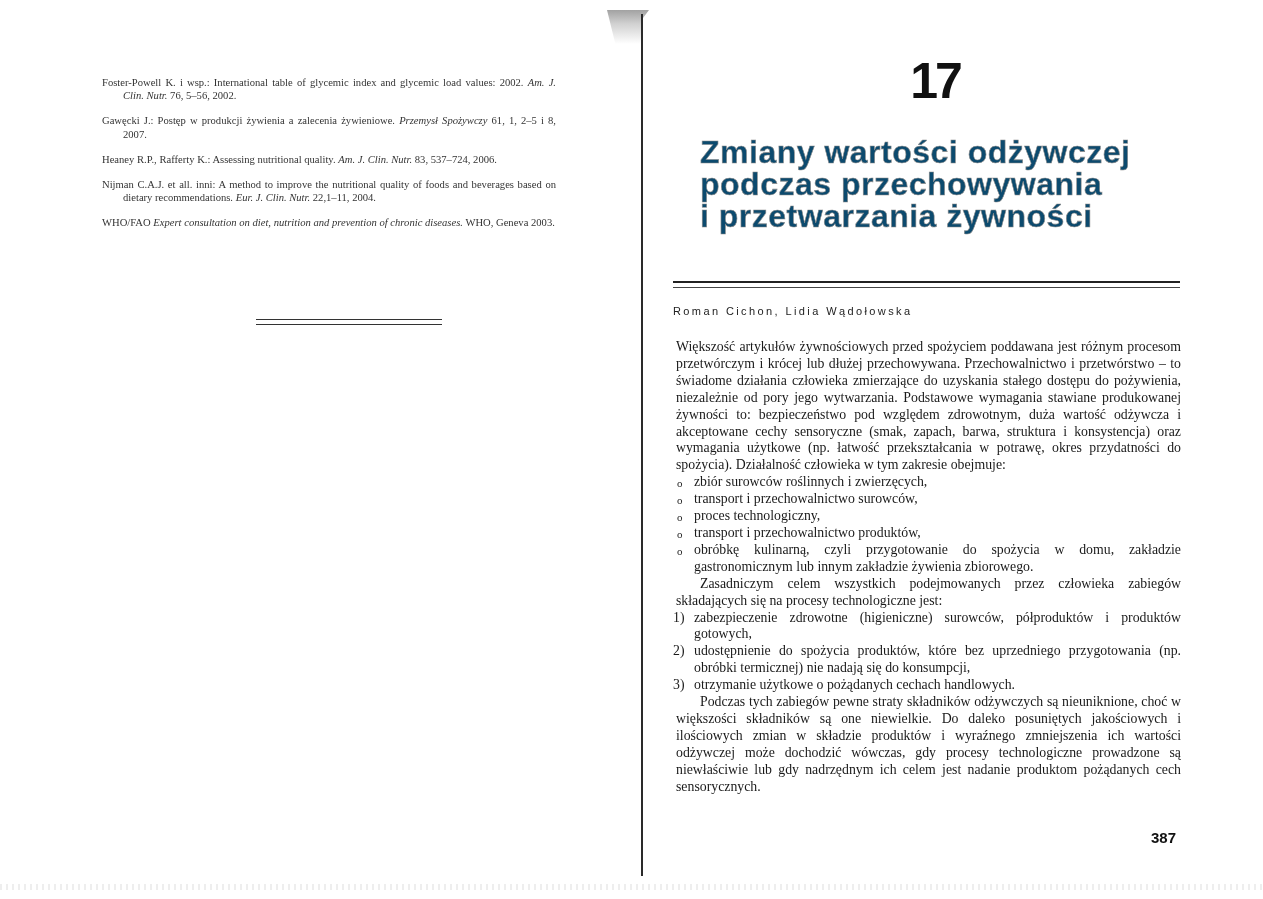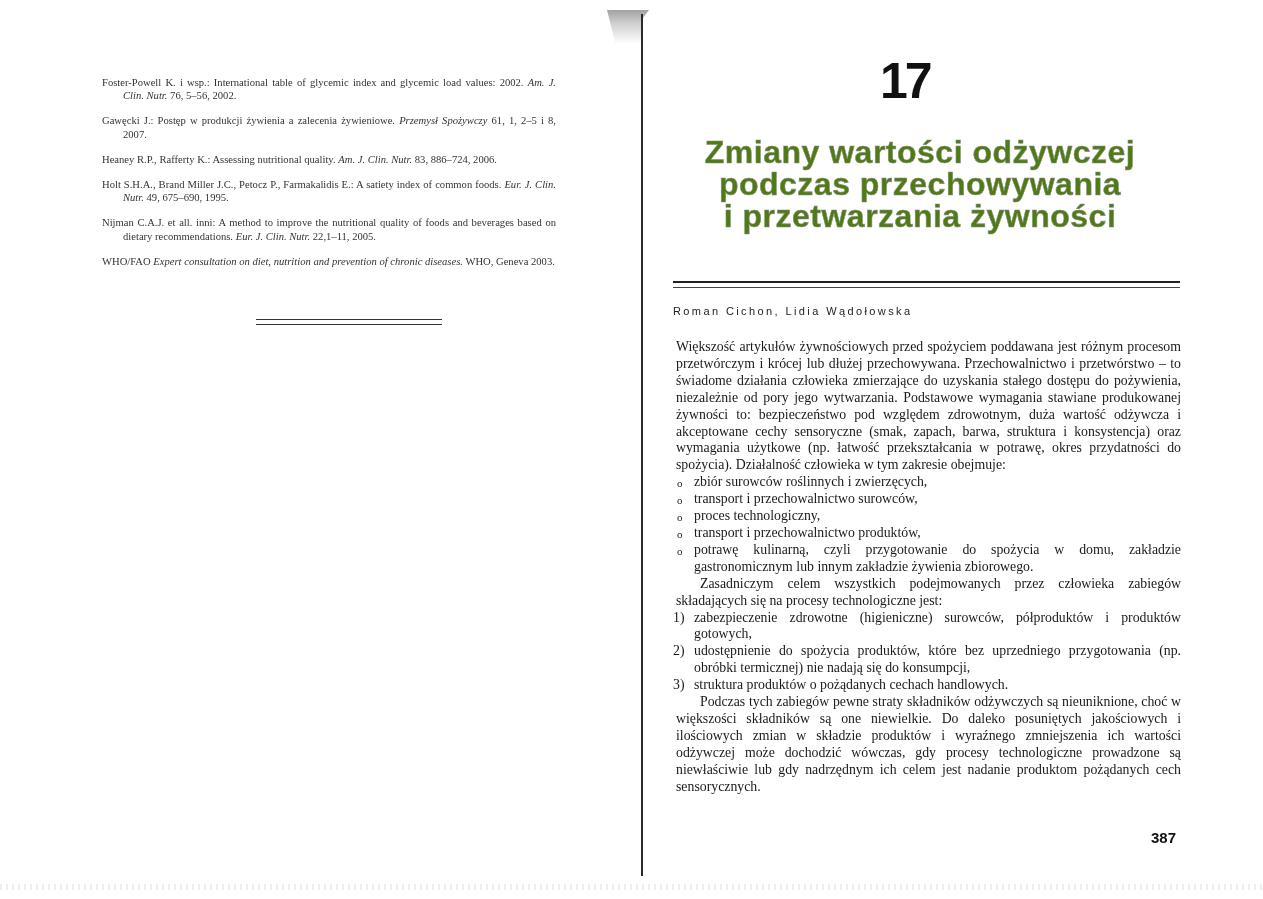--- a/index.html
+++ b/index.html
@@ -27,28 +27,28 @@
       font-size: 10.6px; line-height: 13.2px; color: #333; text-align: justify;
       padding-left: 21px; text-indent: -21px; margin: 12px;
     }
     .ref i { font-style: italic; }
     .left-rule {
       position: absolute; left: 256px; top: 319px; width: 186px; height: 4px;
       border-top: 1.5px solid #333; border-bottom: 1.5px solid #333;
     }
     
     .chapter-num {
-      position: absolute; left: 880px; top: 52px; width: 110px; 
+      position: absolute; left: 880px; top: 52px; width: 110px; text-align: center;
       font-family: "Liberation Sans", "DejaVu Sans", sans-serif; font-weight: 700;
       font-size: 50px; letter-spacing: -3px; color: #111;
     }
     .chapter-title {
-      position: absolute; left: 700px; top: 136px; width: 440px; text-align: center;
+      position: absolute; left: 700px; top: 136px; width: 440px; 
       font-family: "Liberation Sans", "DejaVu Sans", sans-serif; font-weight: 700;
-      font-size: 32px; line-height: 32px; color: #4d7c0f;
+      font-size: 32px; line-height: 32px; color: #0c4a6e;
       -webkit-text-stroke: 0.6px #8a8a8a; letter-spacing: 0.5px;
     }
     .chapter-title div { margin: 0; }
     .right-rule {
       position: absolute; left: 673px; top: 281px; width: 507px; height: 4px;
       border-top: 2px solid #222; border-bottom: 1.5px solid #444;
     }
     .authors {
       position: absolute; left: 673px; top: 305px;
       font-family: "Liberation Sans", "DejaVu Sans", sans-serif; font-size: 11px;
@@ -77,23 +77,22 @@
 </head>
 <body>
 
 <div class="spine-top"></div>
 <div class="spine"></div>
 <div class="bottom-noise"></div>
 
 <div class="left-page">
   <p class="ref"><span>Foster-Powell K. i wsp.: International table of glycemic index and glycemic load values: 2002.</span> <i>Am. J. Clin. Nutr.</i> <span>76, 5–56, 2002.</span></p>
   <p class="ref"><span>Gawęcki J.: Postęp w produkcji żywienia a zalecenia żywieniowe.</span> <i>Przemysł Spożywczy</i> <span>61, 1, 2–5 i 8, 2007.</span></p>
-  <p class="ref"><span>Heaney R.P., Rafferty K.: Assessing nutritional quality.</span> <i>Am. J. Clin. Nutr.</i> <span>83, 886–724, 2006.</span></p>
-  <p class="ref"><span>Holt S.H.A., Brand Miller J.C., Petocz P., Farmakalidis E.: A satiety index of common foods.</span> <i>Eur. J. Clin. Nutr.</i> <span>49, 675–690, 1995.</span></p>
-  <p class="ref"><span>Nijman C.A.J. et all. inni: A method to improve the nutritional quality of foods and beverages based on dietary recommendations.</span> <i>Eur. J. Clin. Nutr.</i> <span>22,1–11, 2005.</span></p>
+  <p class="ref"><span>Heaney R.P., Rafferty K.: Assessing nutritional quality.</span> <i>Am. J. Clin. Nutr.</i> <span>83, 537–724, 2006.</span></p>
+  <p class="ref"><span>Nijman C.A.J. et all. inni: A method to improve the nutritional quality of foods and beverages based on dietary recommendations.</span> <i>Eur. J. Clin. Nutr.</i> <span>22,1–11, 2004.</span></p>
   <p class="ref"><span>WHO/FAO</span> <i>Expert consultation on diet, nutrition and prevention of chronic diseases.</i> <span>WHO, Geneva 2003.</span></p>
 </div>
 <div class="left-rule"></div>
 
 <div class="chapter-num">17</div>
 
 <div class="chapter-title">
   <div>Zmiany wartości odżywczej</div>
   <div>podczas przechowywania</div>
   <div>i przetwarzania żywności</div>
@@ -104,27 +103,27 @@
 <div class="authors">Roman Cichon, Lidia Wądołowska</div>
 
 <div class="body-text">
   <p>Większość artykułów żywnościowych przed spożyciem poddawana jest różnym procesom przetwórczym i krócej lub dłużej przechowywana. Przechowalnictwo i przetwórstwo – to świadome działania człowieka zmierzające do uzyskania stałego dostępu do pożywienia, niezależnie od pory jego wytwarzania. Podstawowe wymagania stawiane produkowanej żywności to: bezpieczeństwo pod względem zdrowotnym, duża wartość odżywcza i akceptowane cechy sensoryczne (smak, zapach, barwa, struktura i konsystencja) oraz wymagania użytkowe (np. łatwość przekształcania w potrawę, okres przydatności do spożycia). Działalność człowieka w tym zakresie obejmuje:</p>
 
   <div>
     <p class="bullet-item"><span class="marker">o</span><span>zbiór surowców roślinnych i zwierzęcych,</span></p>
     <p class="bullet-item"><span class="marker">o</span><span>transport i przechowalnictwo surowców,</span></p>
     <p class="bullet-item"><span class="marker">o</span><span>proces technologiczny,</span></p>
     <p class="bullet-item"><span class="marker">o</span><span>transport i przechowalnictwo produktów,</span></p>
-    <p class="bullet-item"><span class="marker">o</span><span>potrawę kulinarną, czyli przygotowanie do spożycia w domu, zakładzie gastronomicznym lub innym zakładzie żywienia zbiorowego.</span></p>
+    <p class="bullet-item"><span class="marker">o</span><span>obróbkę kulinarną, czyli przygotowanie do spożycia w domu, zakładzie gastronomicznym lub innym zakładzie żywienia zbiorowego.</span></p>
   </div>
 
   <p class="indent">Zasadniczym celem wszystkich podejmowanych przez człowieka zabiegów składających się na procesy technologiczne jest:</p>
 
   <div>
     <p class="num-item"><span class="marker">1)</span><span>zabezpieczenie zdrowotne (higieniczne) surowców, półproduktów i produktów gotowych,</span></p>
     <p class="num-item"><span class="marker">2)</span><span>udostępnienie do spożycia produktów, które bez uprzedniego przygotowania (np. obróbki termicznej) nie nadają się do konsumpcji,</span></p>
-    <p class="num-item"><span class="marker">3)</span><span>struktura produktów o pożądanych cechach handlowych.</span></p>
+    <p class="num-item"><span class="marker">3)</span><span>otrzymanie użytkowe o pożądanych cechach handlowych.</span></p>
   </div>
 
   <p class="indent">Podczas tych zabiegów pewne straty składników odżywczych są nieuniknione, choć w większości składników są one niewielkie. Do daleko posuniętych jakościowych i ilościowych zmian w składzie produktów i wyraźnego zmniejszenia ich wartości odżywczej może dochodzić wówczas, gdy procesy technologiczne prowadzone są niewłaściwie lub gdy nadrzędnym ich celem jest nadanie produktom pożądanych cech sensorycznych.</p>
 </div>
 
 <div class="page-num">387</div>
 
 </body></html>

